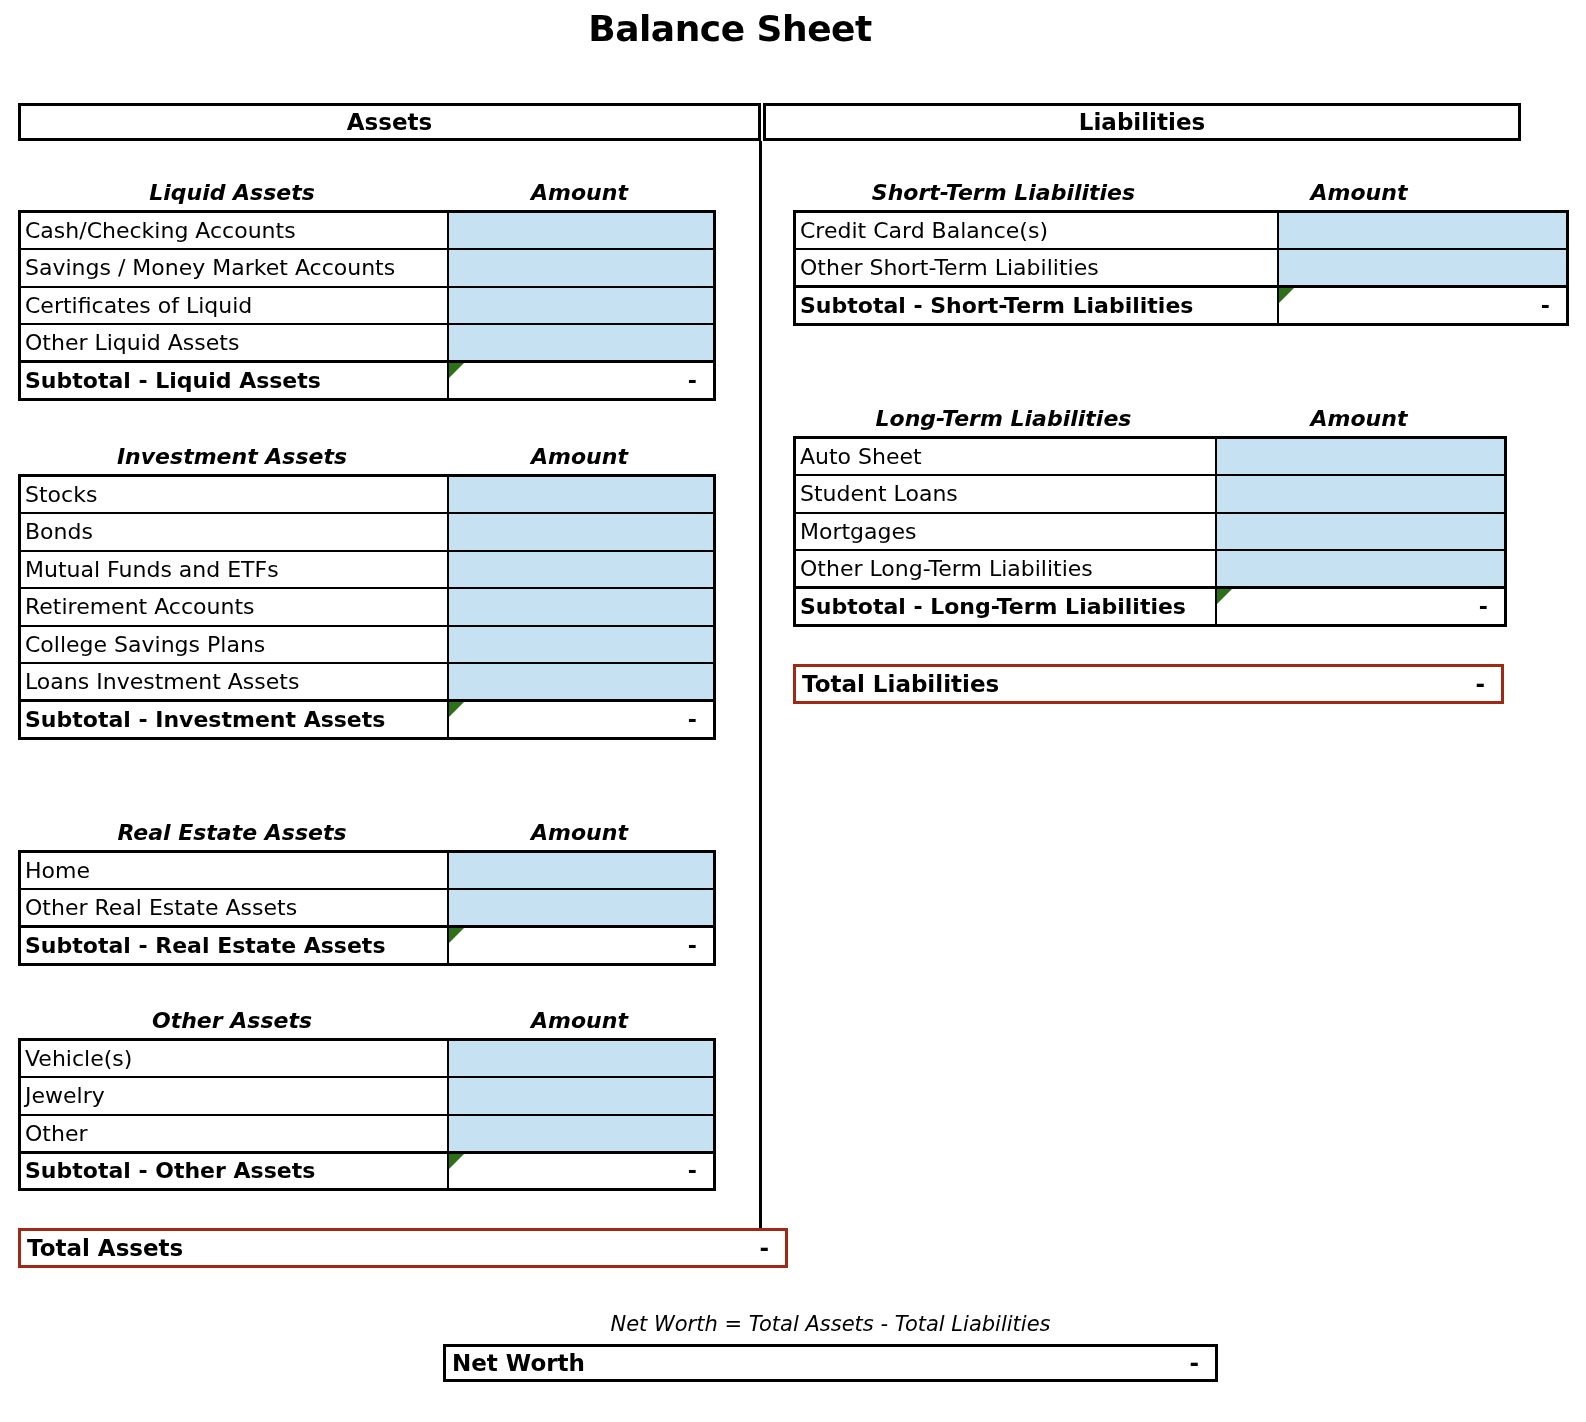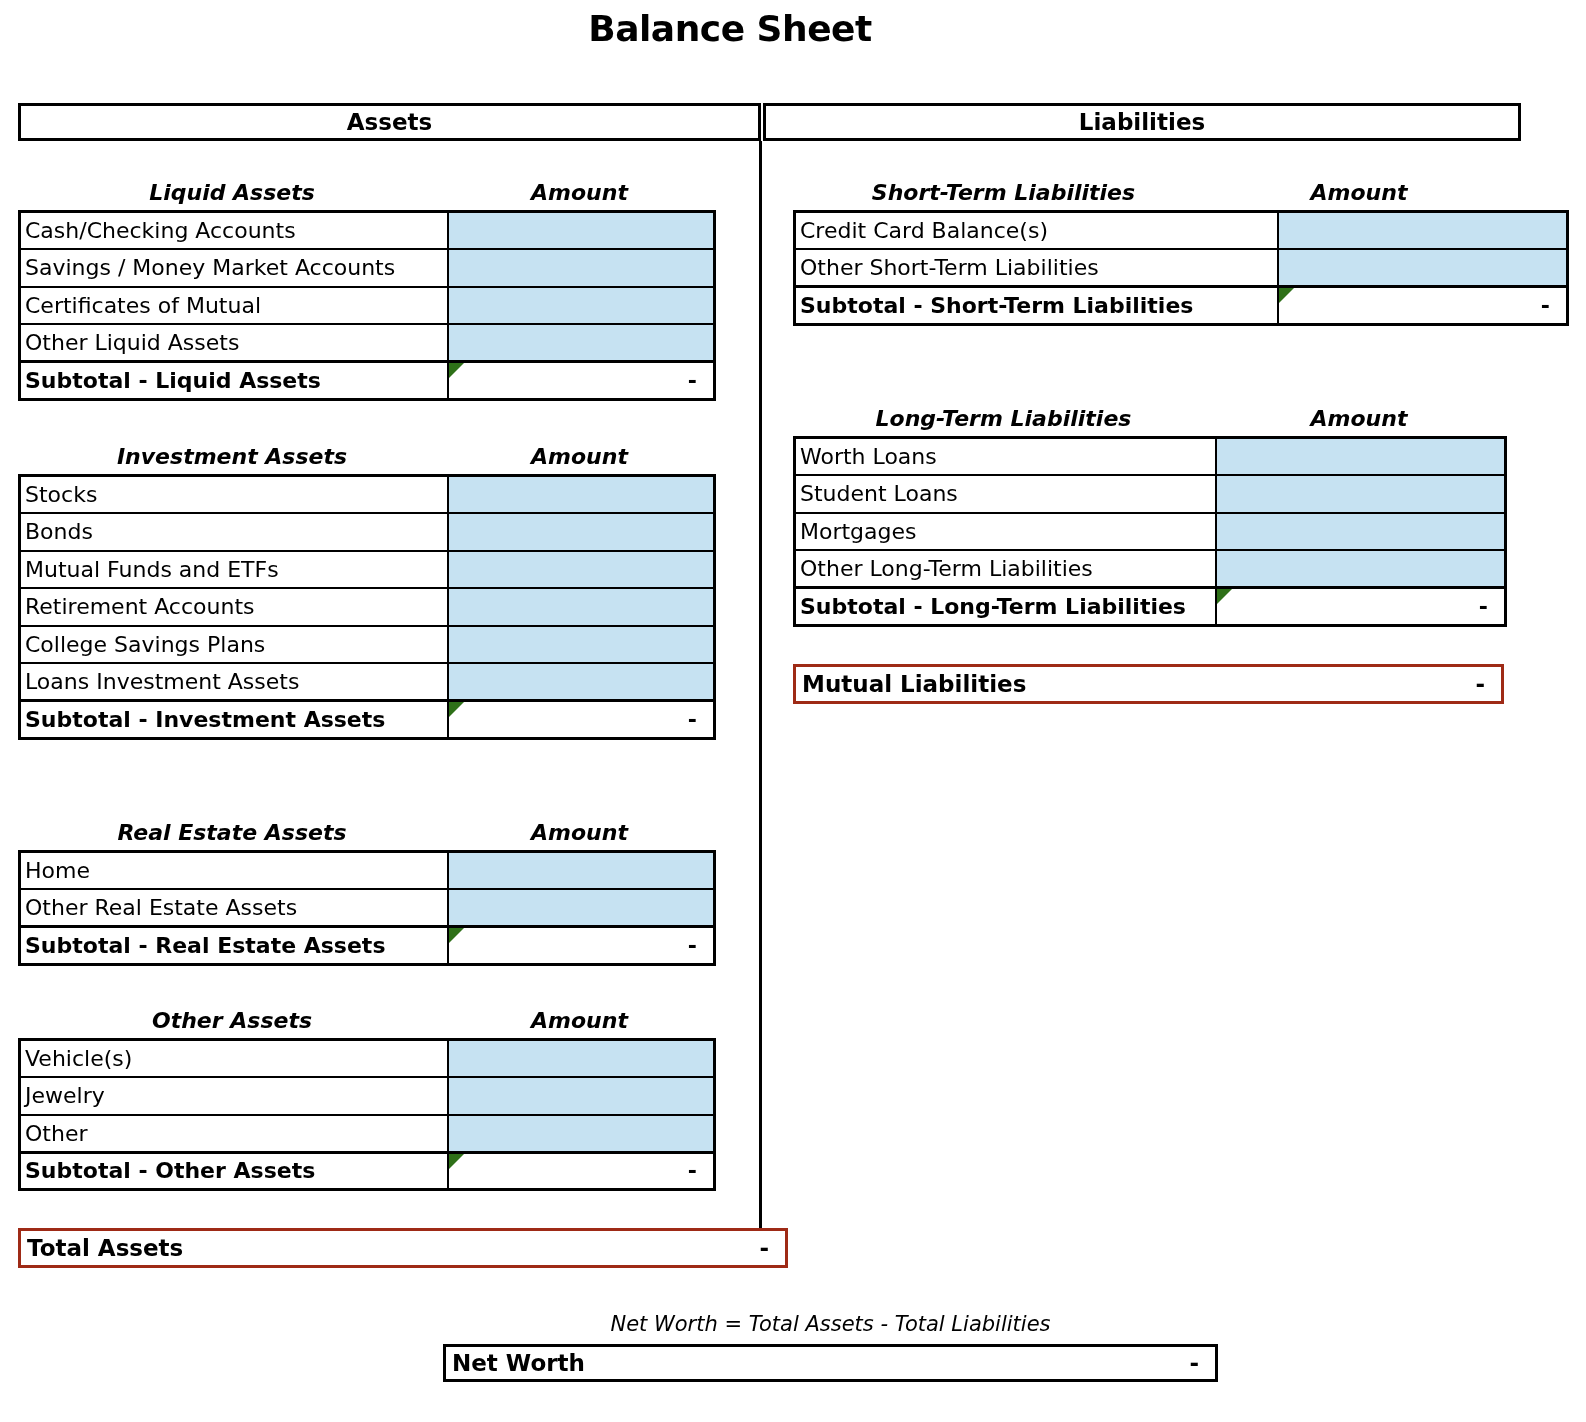--- a/index.html
+++ b/index.html
@@ -201,21 +201,21 @@
     <tbody>
         <tr>
       <td class="label" style="width:428px;">Cash/Checking Accounts</td>
       <td class="amt" style="width:267px;"></td>
     </tr>
     <tr>
       <td class="label">Savings / Money Market Accounts</td>
       <td class="amt"></td>
     </tr>
     <tr>
-      <td class="label">Certificates of Mutual</td>
+      <td class="label">Certificates of Liquid</td>
       <td class="amt"></td>
     </tr>
     <tr>
       <td class="label">Other Liquid Assets</td>
       <td class="amt"></td>
     </tr>
     <tr class="subtotal">
       <td class="label">Subtotal - Liquid Assets</td>
       <td class="amt"><span class="corner-flag"></span><span>-</span></td>
     </tr>
@@ -341,21 +341,21 @@
 </div>
 
 <div class="section" id="sec-liab-1" style="left:793px; top:406px;">
   <div class="section-head">
     <div class="cat-title" style="left:0px;  width:421px;">Long-Term Liabilities</div>
     <div class="amt-title" style="left:421px; width:290px;">Amount</div>
   </div>
   <table class="grid" style="width:711px;">
     <tbody>
         <tr>
-      <td class="label" style="width:421px;">Worth Loans</td>
+      <td class="label" style="width:421px;">Auto Sheet</td>
       <td class="amt" style="width:290px;"></td>
     </tr>
     <tr>
       <td class="label">Student Loans</td>
       <td class="amt"></td>
     </tr>
     <tr>
       <td class="label">Mortgages</td>
       <td class="amt"></td>
     </tr>
@@ -365,21 +365,21 @@
     </tr>
     <tr class="subtotal">
       <td class="label">Subtotal - Long-Term Liabilities</td>
       <td class="amt"><span class="corner-flag"></span><span>-</span></td>
     </tr>
   </tbody>
     </table>
 </div>
 
 <div class="total-row" style="left:793px; top:664px; width:711px;">
-  <span class="t-label">Mutual Liabilities</span>
+  <span class="t-label">Total Liabilities</span>
   <span class="t-value">-</span>
 </div>
 
 <div class="nw-formula">Net Worth = Total Assets - Total Liabilities</div>
 <div class="nw-box">
   <span class="t-label">Net Worth</span>
   <span class="t-value">-</span>
 </div>
 
 </body></html>

